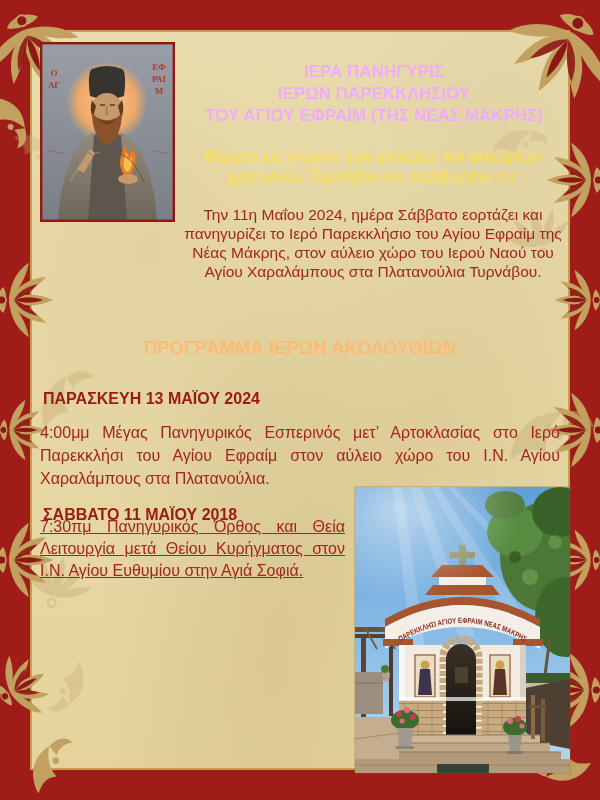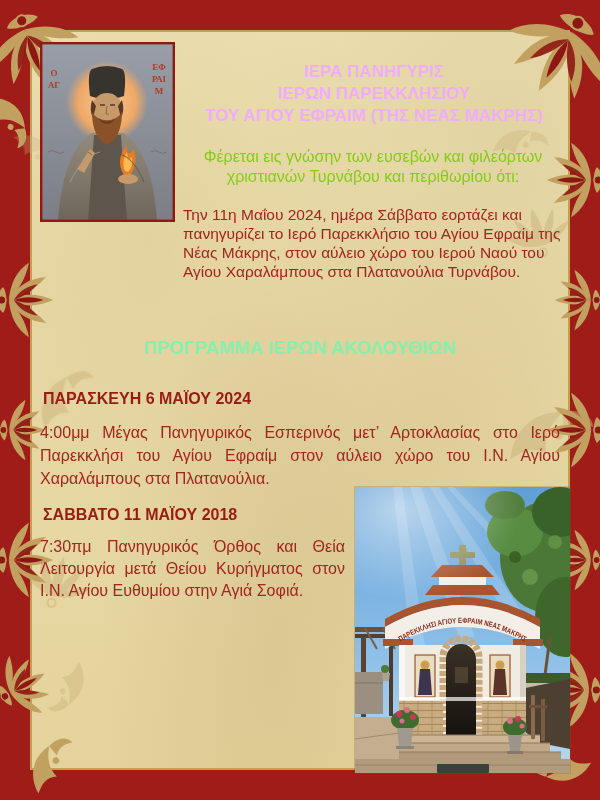--- a/index.html
+++ b/index.html
@@ -23,40 +23,40 @@
   .content{position:absolute;left:0;top:0;width:600px;height:800px;}
   .saint-icon{position:absolute;left:40px;top:42px;width:135px;height:180px;}
   .photo{position:absolute;left:355px;top:487px;width:215px;height:286px;box-shadow:0 0 0 1px rgba(120,90,40,.25);}
   .photo svg{display:block;width:100%;height:100%;}
   .title{
     position:absolute;left:180px;top:61px;width:388px;text-align:center;
     color:#f0abfc;font-weight:bold;font-size:17px;line-height:22px;white-space:nowrap;
   }
   .intro{
     position:absolute;left:183px;top:147px;width:380px;text-align:center;
-    color:#84cc16;font-size:16px;line-height:20px;
+    color:#fde047;font-size:16px;line-height:20px;
   }
   .announce{
-    position:absolute;left:183px;top:205px;width:380px;text-align:left;
+    position:absolute;left:183px;top:205px;width:380px;text-align:center;
     color:#a3251f;font-size:15.5px;line-height:19px;
   }
   .program-heading{
     position:absolute;left:32px;top:337px;width:536px;text-align:center;
-    color:#86efac;font-weight:bold;font-size:18.5px;
+    color:#fdba74;font-weight:bold;font-size:18.5px;
   }
   .day-heading{
     position:absolute;color:#9a1a15;font-weight:bold;font-size:16px;white-space:nowrap;
   }
   .day-heading.friday{left:43px;top:390px;}
   .day-heading.saturday{left:43px;top:506px;}
   .sched{
     position:absolute;color:#a3251f;font-size:16px;text-align:justify;
   }
   .sched.friday{left:40px;top:421px;width:520px;line-height:23px;}
-  .sched.saturday{left:40px;top:536px;width:305px;line-height:22px;}
+  .sched.saturday{left:40px;top:516px;width:305px;line-height:22px;text-decoration:underline;}
   .icontext{font-family:"Liberation Serif",serif;font-weight:bold;}
 </style>
 </head>
 <body>
 
 <div class="page">
 
   <div class="parchment"></div>
 
   <svg class="orn-layer" width="600" height="800" viewBox="0 0 600 800" aria-hidden="true">
@@ -223,21 +223,21 @@
       <div>ΙΕΡΩΝ ΠΑΡΕΚΚΛΗΣΙΟΥ</div>
       <div>ΤΟΥ ΑΓΙΟΥ ΕΦΡΑΙΜ (ΤΗΣ ΝΕΑΣ ΜΑΚΡΗΣ)</div>
     </div>
 
     <div class="intro">Φέρεται εις γνώσην των ευσεβών και φιλεόρτων χριστιανών Τυρνάβου και περιθωρίου ότι:</div>
 
     <div class="announce">Την 11η Μαΐου 2024, ημέρα Σάββατο εορτάζει και πανηγυρίζει το Ιερό Παρεκκλήσιο του Αγίου Εφραίμ της Νέας Μάκρης, στον αύλειο χώρο του Ιερού Ναού του Αγίου Χαραλάμπους στα Πλατανούλια Τυρνάβου.</div>
 
     <div class="program-heading">ΠΡΟΓΡΑΜΜΑ ΙΕΡΩΝ ΑΚΟΛΟΥΘΙΩΝ</div>
 
-    <div class="day-heading friday">ΠΑΡΑΣΚΕΥΗ 6 ΜΑΪΟΥ 2024</div>
+    <div class="day-heading friday">ΠΑΡΑΣΚΕΥΗ 13 ΜΑΪΟΥ 2024</div>
     <div class="sched friday">4:00μμ Μέγας Πανηγυρικός Εσπερινός μετ’ Αρτοκλασίας στο Ιερό Παρεκκλήσι του Αγίου Εφραίμ στον αύλειο χώρο του Ι.Ν. Αγίου Χαραλάμπους στα Πλατανούλια.</div>
 
     <div class="day-heading saturday">ΣΑΒΒΑΤΟ 11 ΜΑΪΟΥ 2018</div>
     <div class="sched saturday">7:30πμ Πανηγυρικός Όρθος και Θεία Λειτουργία μετά Θείου Κυρήγματος στον Ι.Ν. Αγίου Ευθυμίου στην Αγιά Σοφιά.</div>
 
     <div class="photo">
       <svg viewBox="0 0 215 286">
         <defs>
           <linearGradient id="sky" x1="0" y1="0" x2="0" y2="1">
             <stop offset="0" stop-color="#5f9fd6"></stop>

